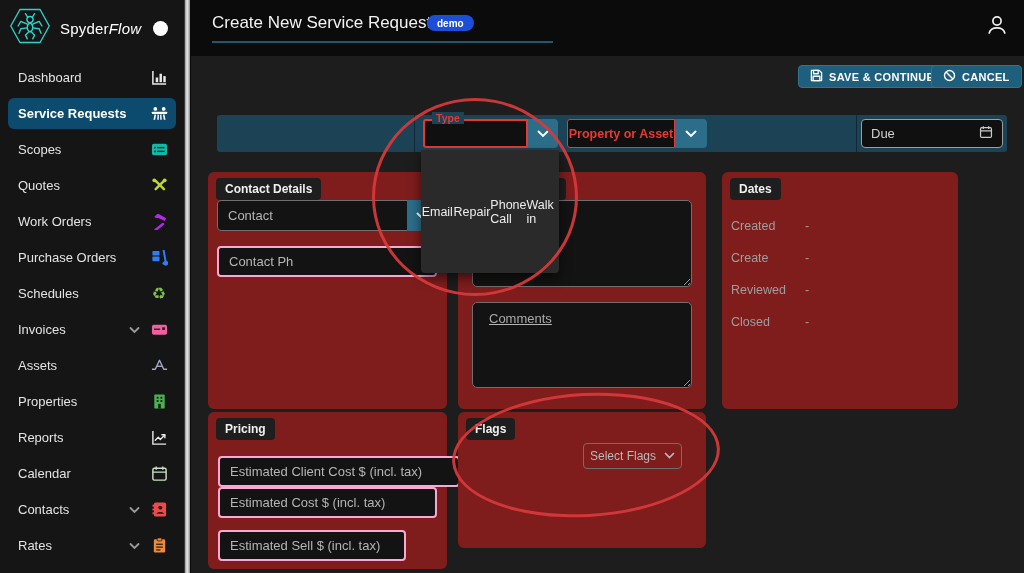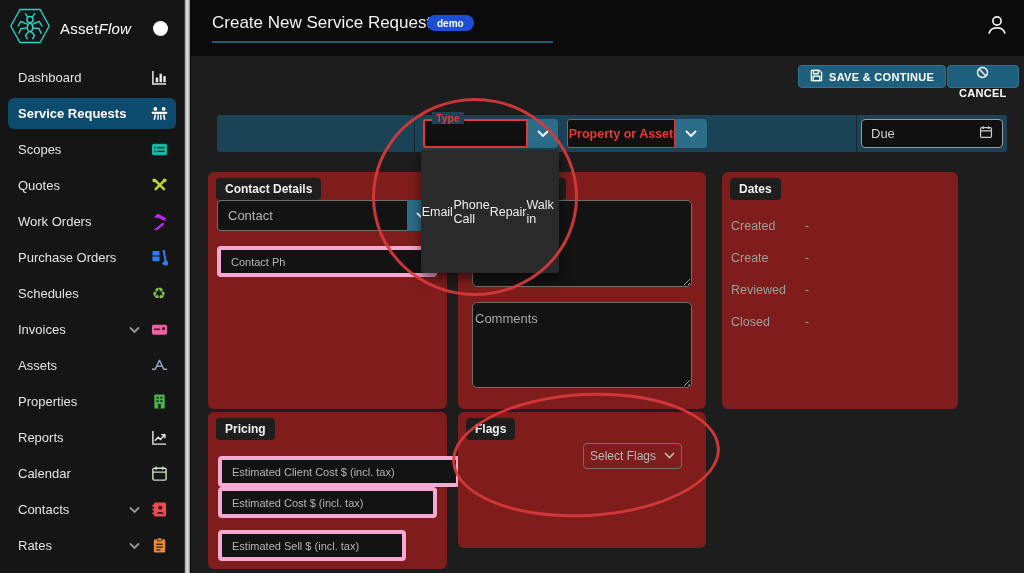--- a/index.html
+++ b/index.html
@@ -37,21 +37,21 @@
   .account-btn { position:absolute; right:13px; top:13px; width:28px; height:28px; display:flex;
     align-items:center; justify-content:center; cursor:pointer; }
 
   
   .content { position:absolute; left:191px; top:56px; width:833px; height:517px; background:#1d1d1d; }
 
   .btn { position:absolute; height:23px; border-radius:4px; background:#1e5f7e; border:1px solid #2e7391;
     color:#fff; font-size:11px; font-weight:700; letter-spacing:.3px; display:flex; align-items:center;
     gap:6px; padding:0 11px; cursor:pointer; font-family:"Liberation Sans",sans-serif; }
   .btn-save { left:607px; top:9px; }
-  .btn-cancel { left:756px; top:9px;flex-direction:column; }
+  .btn-cancel { left:740px; top:9px; }
 
   .toolbar { position:absolute; left:26px; top:59px; width:790px; height:37px; background:#1b4355; border-radius:3px; }
   .tb-divider { position:absolute; top:0; width:1px; height:37px; background:rgba(0,0,0,.38); }
   .field-box { position:absolute; top:4px; height:29px; background:#101010; }
   .type-box { left:206px; width:105px; border:2px solid #e53935; border-radius:3px 0 0 3px; }
   .type-legend { position:absolute; top:-9px; left:7px; padding:0 4px; background:#1b4355;
     color:#e53935; font-size:10.5px; font-weight:700; }
   .prop-box { left:350px; width:108px; border:1.5px solid #e53935; border-radius:3px 0 0 3px;
     display:flex; align-items:center; justify-content:center; color:#e53935; font-size:12.5px; font-weight:700; cursor:pointer; }
   .chev-btn { position:absolute; top:4px; height:29px; width:30px; background:#2c6e8a;
@@ -67,29 +67,29 @@
   .panel { position:absolute; background:#7f1d1d; border-radius:6px; }
   .panel-contact { left:17px; top:116px; width:239px; height:237px; }
   .panel-desc { left:267px; top:116px; width:248px; height:237px; }
   .panel-dates { left:531px; top:116px; width:236px; height:237px; }
   .panel-pricing { left:17px; top:356px; width:239px; height:157px; }
   .panel-flags { left:267px; top:356px; width:248px; height:136px; }
   .panel-title { display:inline-block; margin:6px 0 0 8px; padding:4px 9px; background:#1e1e1e;
     border-radius:4px; color:#f0f0f0; font-size:12px; font-weight:700; }
   .panel-desc .panel-title { margin-left:17px; }
 
-  .text-input { position:absolute; height:31px; background:#131313; border:4px solid #f9a8d4; border-radius:4px;
-    color:#b5b5b5; font-size:11px; padding:0 10px; outline:none; font-family:"Liberation Sans",sans-serif; }
+  .text-input { position:absolute; height:31px; background:#131313; border:2px solid #f9a8d4; border-radius:4px;
+    color:#b5b5b5; font-size:13px; padding:0 10px; outline:none; font-family:"Liberation Sans",sans-serif; }
   .text-input::placeholder { color:#b5b5b5; }
   .select-box { position:absolute; height:31px; background:#131313; border:1px solid #6f6f6f; border-radius:4px;
     display:flex; align-items:center; color:#b5b5b5; font-size:13px; padding-left:10px; cursor:pointer; }
   .select-box .sel-chev { position:absolute; right:-1px; top:-1px; height:31px; width:30px; background:#2c6e8a;
     border-radius:0 4px 4px 0; display:flex; align-items:center; justify-content:center; }
   .ta { position:absolute; background:#131313; border:1px solid #6f6f6f; border-radius:5px; resize:both;
-    color:#b5b5b5; font-size:13px; padding:8px 2px; outline:none; font-family:"Liberation Sans",sans-serif; overflow:auto; }
+    color:#b5b5b5; font-size:13px; padding:8px 16px; outline:none; font-family:"Liberation Sans",sans-serif; overflow:auto;text-decoration:underline; }
   .ta::placeholder { color:#a9a9a9; }
 
   .dates-rows { margin-top:10px; }
   .date-row { display:flex; padding:0 0 0 9px; height:32px; align-items:center; }
   .date-label { width:74px; color:#9e9e9e; font-size:12.5px; }
   .date-value { color:#9e9e9e; font-size:12.5px; }
 
   .flags-select { position:absolute; left:125px; top:31px; width:99px; height:26px; border:1px solid #6e6e6e;
     border-radius:4px; background:transparent; display:flex; align-items:center; justify-content:center; gap:8px;
     color:#b9b9b9; font-size:12px; cursor:pointer; }
@@ -111,21 +111,21 @@
     <div class="logo-row">
       <span>
         <svg width="44" height="44" viewBox="0 0 48 48" fill="none" stroke="#2bd4c8" stroke-width="1.5" stroke-linecap="round" stroke-linejoin="round">
           <polygon points="3,24 13,6 35,6 45,24 35,42 13,42"></polygon>
           <circle cx="24" cy="17" r="3.4"></circle>
           <path d="M21.5 14.5l-2.5-4 M26.5 14.5l2.5-4"></path>
           <path d="M24 20.5c-4 2-4 8 0 10c4-2 4-8 0-10z"></path>
           <path d="M21 22l-7-3-3 5 M21 26l-7 1-2 5 M23 30l-4 4 2 4 M27 22l7-3 3 5 M27 26l7 1 2 5 M25 30l4 4-2 4"></path>
         </svg>
       </span>
-      <span class="brand"><span>Asset</span><span class="it">Flow</span></span>
+      <span class="brand"><span>Spyder</span><span class="it">Flow</span></span>
       <span class="status-dot"></span>
     </div>
 
     <div class="nav">
 
       <div class="nav-item">
         <span class="nav-label">Dashboard</span>
         <span class="nav-spacer"></span>
         <span class="nav-icon" style="color: rgb(232, 232, 232);">
           <svg width="17" height="17" viewBox="0 0 18 18">
@@ -441,22 +441,22 @@
         <span>
           <svg width="11" height="8" viewBox="0 0 11 8" fill="none">
               <path d="M1.5 1.5l4 4 4-4" stroke="#b9b9b9" stroke-width="1.7" stroke-linecap="round"></path>
             </svg>
         </span>
       </div>
     </div>
 
     <div class="type-menu">
       <div class="menu-item">Email</div>
+      <div class="menu-item">Repair</div>
       <div class="menu-item">Phone Call</div>
-      <div class="menu-item">Repair</div>
       <div class="menu-item">Walk in</div>
     </div>
 
     <div class="annot annot-1"></div>
     <div class="annot annot-2"></div>
 
   </div>
 </div>
 
 </body></html>

